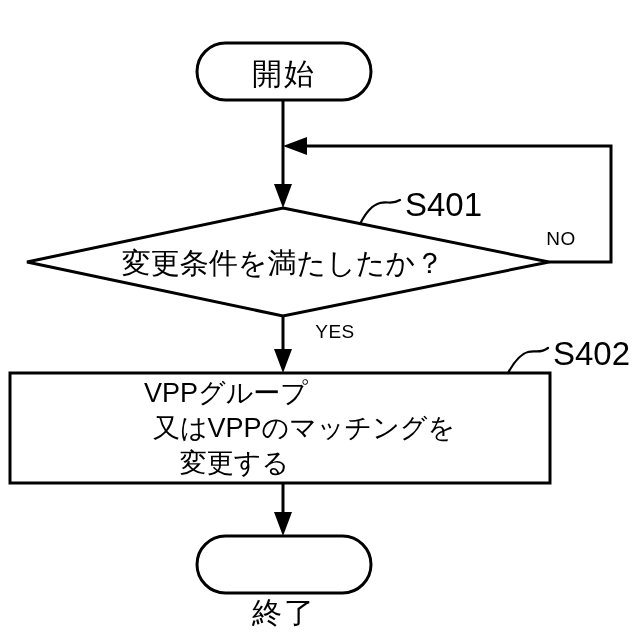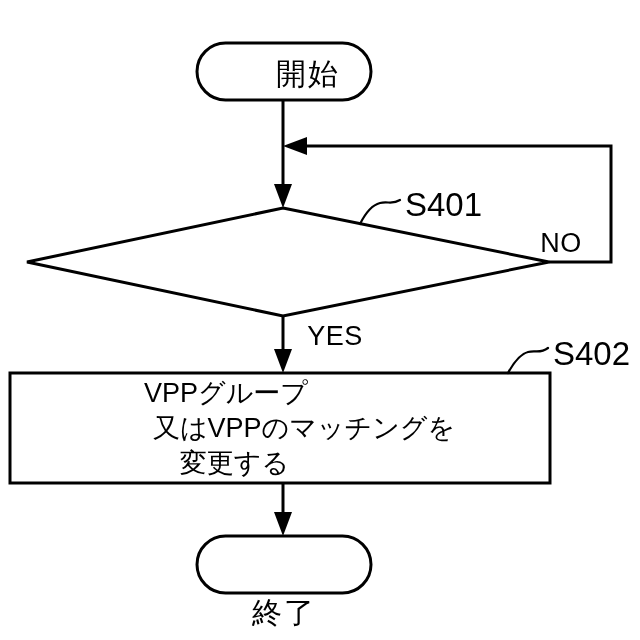--- a/index.html
+++ b/index.html
@@ -57,21 +57,21 @@
   .decision-label {
     font-size: 29px;
     letter-spacing: 0px;
   }
   .process-label {
     font-size: 27px;
     letter-spacing: 0px;
     line-height: 1.28;
   }
   .branch-label {
-    font-size: 27px;
+    font-size: 19px;
     letter-spacing: 0.5px;
   }
   .step-label {
     font-size: 33px;
     letter-spacing: 0px;
     margin-top: 6px;
   }
 </style>
 </head>
 <body>
@@ -99,22 +99,23 @@
     <polygon class="arrow-head" points="283,536 274,512 292,512"></polygon>
 
     <rect class="shape-stroke" x="197" y="536" width="174" height="57" rx="28.5" ry="28.5"></rect>
 
     <path class="leader" d="M 360 224 C 366 212, 372 205, 380 203 C 388 201, 392 205, 400 200"></path>
 
     <path class="leader" d="M 508 373 C 514 362, 520 354, 528 352 C 536 350, 540 354, 548 348"></path>
 
   </svg>
 
-  <div class="flow-text terminal-label" style="left:197px; top:56px; width:174px;margin-left:24px;">開始</div>
+  <div class="flow-text terminal-label" style="left:197px; top:56px; width:174px;">開始</div>
 
+  <div class="flow-text decision-label" style="left:83px; top:246px; width:400px;">変更条件を満たしたか？</div>
 
   <div class="flow-text step-label" style="left:405px; top:180px; width:120px; text-align:left;">S401</div>
 
   <div class="flow-text branch-label" style="left:531px; top:228px; width:60px;">NO</div>
 
   <div class="flow-text branch-label" style="left:297px; top:321px; width:76px; text-align:center;">YES</div>
 
   <div class="flow-text step-label" style="left:553px; top:329px; width:100px; text-align:left;">S402</div>
 
   <div class="flow-text process-label" style="left:10px; top:376px; width:432px;">VPPグループ</div>

